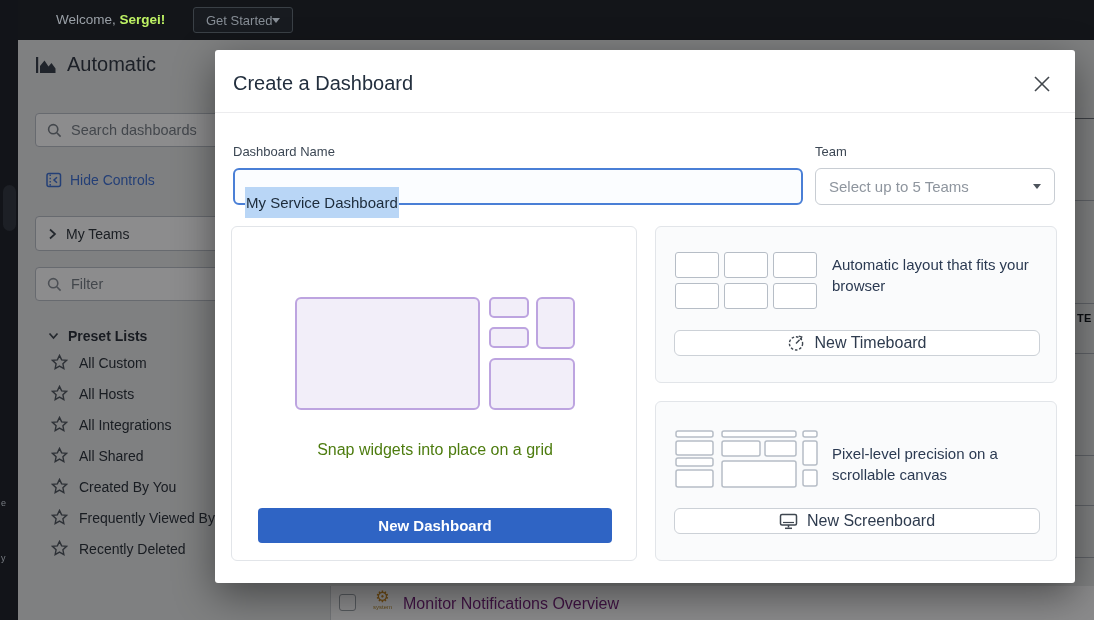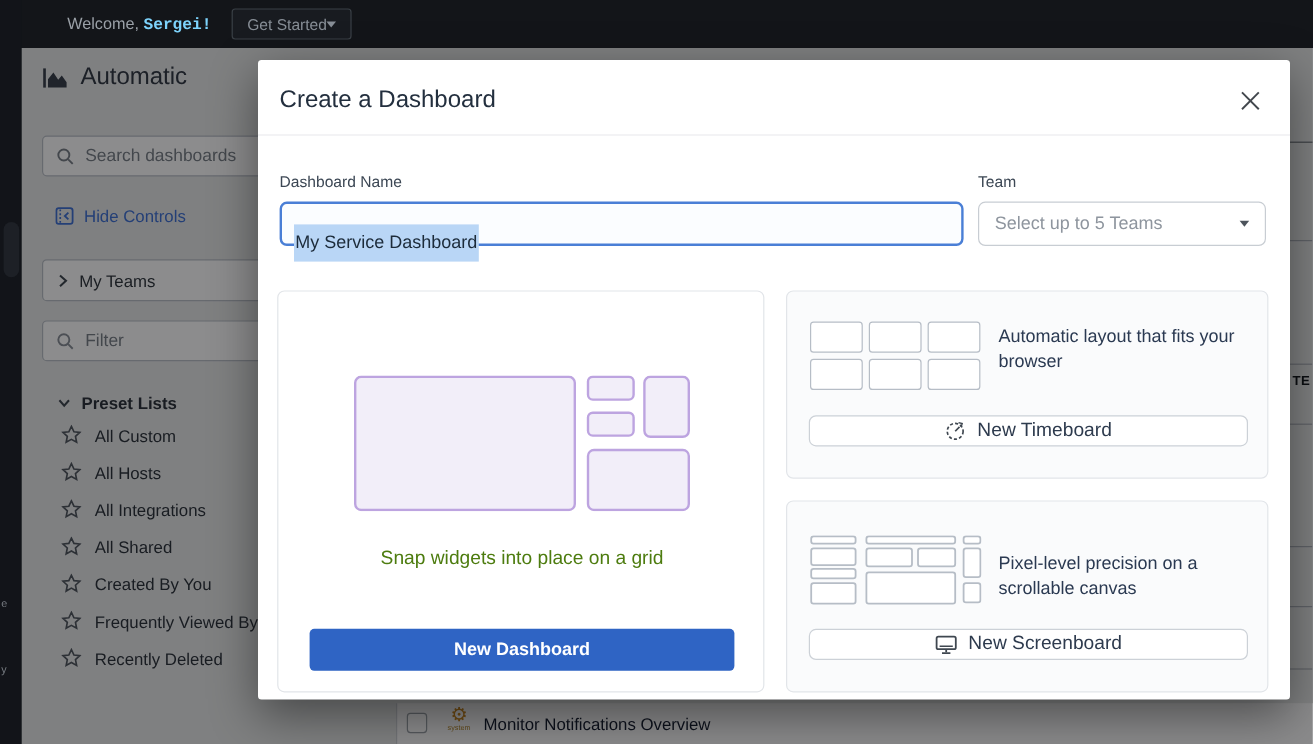--- a/index.html
+++ b/index.html
@@ -5,21 +5,21 @@
   * { margin:0; padding:0; box-sizing:border-box; }
   html,body { width:1094px; height:620px; overflow:hidden; font-family:"Liberation Sans",sans-serif; background:#14161a; }
   .abs { position:absolute; }
 
   
   #topbar { left:18px; top:0; width:1076px; height:40px; background:#131519; z-index:30; }
   #navstrip { left:0; top:0; width:18px; height:620px; background:#121419; z-index:30; overflow:hidden; }
   #navstrip .nav-hl { position:absolute; left:3px; top:185px; width:13px; height:46px; background:#1d2026; border-radius:7px; }
   .nav-frag { position:absolute; left:1px; font-size:9px; color:#787d83; }
   #welcome { position:absolute; left:38px; top:12px; font-size:13.5px; color:#9aa0a7; }
-  #welcome b { color:#7dd3fc;font-family:Liberation Mono, monospace; }
+  #welcome b { color:#bef264; }
   #get-started { position:absolute; left:175px; top:7px; height:26px; padding:0 12px; background:#181b20;
     border:1px solid #3a4046; border-radius:3px; color:#878e96; font-size:13px; display:flex; align-items:center; cursor:pointer; }
   .caret-dn { width:0; height:0; border-left:4.5px solid transparent; border-right:4.5px solid transparent; border-top:5px solid currentColor; display:inline-block; }
 
   
   #bgpage { left:18px; top:40px; width:1076px; height:580px; background:#e7e8e9; z-index:1; overflow:hidden; }
   #bg-heading { left:17px; top:13px; display:flex; align-items:center; gap:10px; color:#2c343f; font-size:20px; font-weight:500; }
   .sidebox { position:absolute; left:17px; width:250px; background:#fff; border:1px solid #b9bfc6; border-radius:4px; display:flex; align-items:center; gap:9px; padding:0 11px; }
   .sidebox .ph { color:#767d85; font-size:14.5px; }
   .sidebox .tx { color:#2a3138; font-size:14px; }
@@ -43,21 +43,21 @@
   #modal-hr { position:absolute; left:0; top:62px; width:860px; height:1px; background:#ececee; }
   .fld-label { position:absolute; top:94px; font-size:13px; color:#3c4754; }
   #name-input { position:absolute; left:18px; top:118px; width:570px; height:37px; border:2px solid #4a7fd6; border-radius:6px;
     background:#fbfdff; display:flex; align-items:center; padding:0 10px; font-size:15px; color:#1c2b3a; }
   #name-input .sel { background:#b9d6f6; padding:7px 1px;margin-top:32px; }
   #team-select { position:absolute; left:600px; top:118px; width:240px; height:37px; border:1px solid #c8cdd3; border-radius:6px;
     background:#fff; display:flex; align-items:center; justify-content:space-between; padding:0 13px; cursor:pointer; }
   #team-select .ph { font-size:15px; color:#8e959e; }
   #team-select .caret-dn { color:#4d545c; }
 
-  .card { position:absolute; border:1px solid #e2e5e9; border-radius:6px; background:#fff;margin-top:16px; }
+  .card { position:absolute; border:1px solid #e2e5e9; border-radius:6px; background:#fff; }
   #grid-card { left:16px; top:176px; width:406px; height:335px; }
   #grid-illus { position:absolute; left:63px; top:70px; }
   #grid-caption { position:absolute; left:0; top:214px; width:406px; text-align:center; font-size:16px; color:#4d7c0f; }
   #new-dashboard-btn { position:absolute; left:26px; top:281px; width:354px; height:35px; background:#2f64c4; border:none;
     border-radius:4px; color:#fff; font-size:15px; font-weight:700; font-family:inherit; cursor:pointer; }
 
   #timeboard-card { left:440px; top:176px; width:402px; height:157px; background:#fafbfc; }
   #screenboard-card { left:440px; top:351px; width:402px; height:160px; background:#fafbfc; }
   .mini-grid { position:absolute; left:19px; top:25px; width:143px; display:flex; flex-wrap:wrap; gap:5px; }
   .mini-grid .cell { width:44px; height:26px; background:#fff; border:1.5px solid #b6bdc6; border-radius:3px; }
@@ -188,21 +188,21 @@
   <div class="bg-line" style="top:517px"></div>
   <div class="bg-line" style="top:567px"></div>
   <div id="te-frag">TE</div>
 
   <div id="bg-table-row">
     <div class="cb" style="position:absolute; left:8px; top:8px;"></div>
     <div id="sys-gear" style="position:absolute; left:42px; top:3px;">
       <span class="g">⚙</span>
         <span class="lbl">system</span>
     </div>
-    <span style="position:absolute; left:72px; top:9px; font-size:14px; color:#0f172a;">Monitor Notifications Overview</span>
+    <span style="position:absolute; left:72px; top:9px; font-size:16px; color:#701a75;">Monitor Notifications Overview</span>
   </div>
 
   <div id="dim-overlay"></div>
 </div>
 
 <div class="abs" id="modal">
   <div id="modal-title">Create a Dashboard</div>
   <svg id="modal-close" viewBox="0 0 20 20">
     <line x1="3" y1="3" x2="17" y2="17" stroke="#42474d" stroke-width="1.6"></line>
     <line x1="17" y1="3" x2="3" y2="17" stroke="#42474d" stroke-width="1.6"></line>

